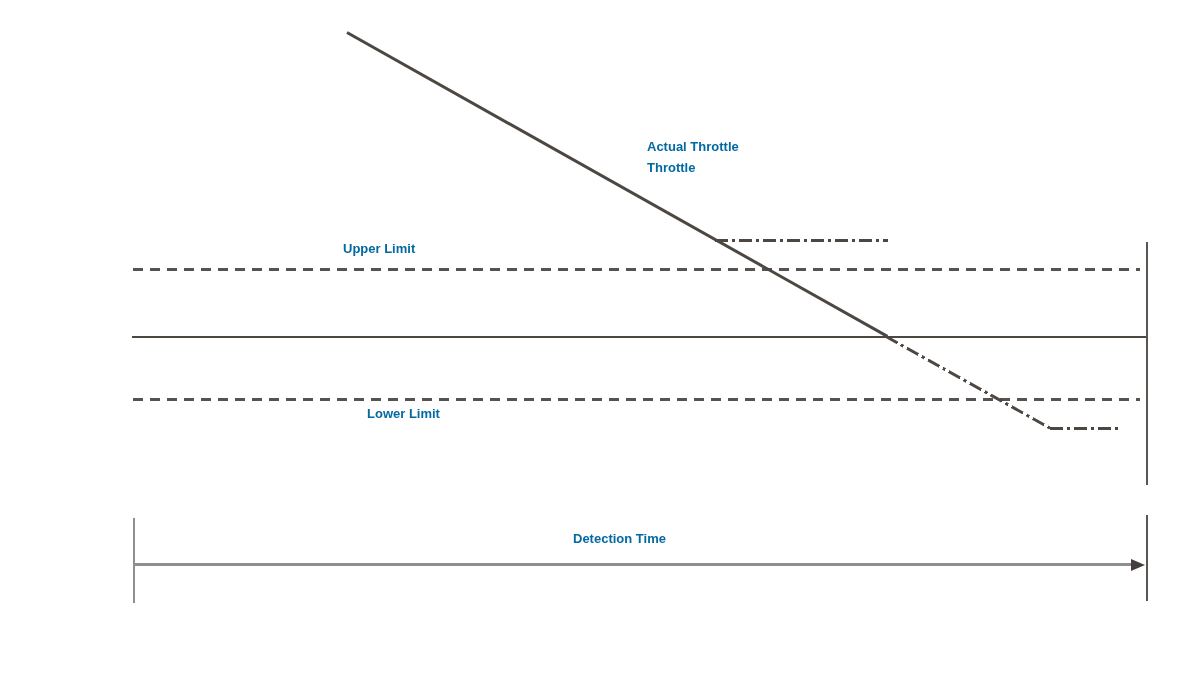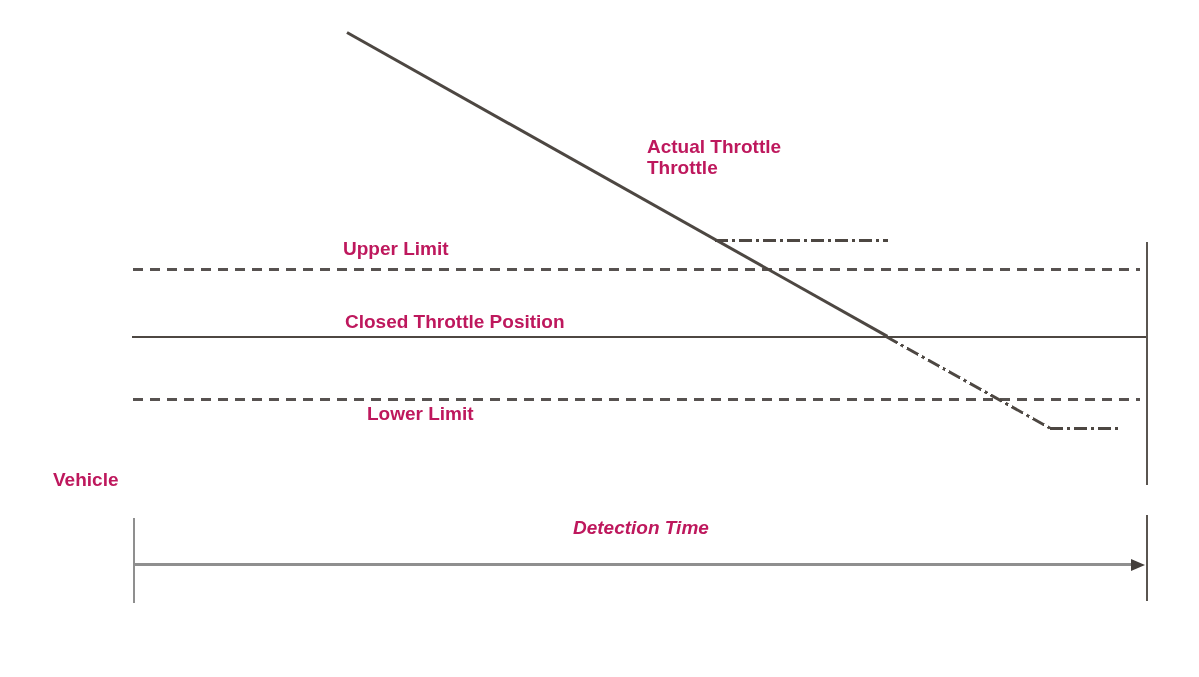--- a/index.html
+++ b/index.html
@@ -10,24 +10,24 @@
   .canvas {
     position: relative;
     width: 1199px;
     height: 677px;
     background: #ffffff;
     font-family: "Liberation Sans", sans-serif;
     overflow: hidden;
   }
   .lbl {
     position: absolute;
-    font-size: 19px;
+    font-size: 13px;
     font-weight: bold;
     line-height: 21px;
-    color: #be185d;
+    color: #0369a1;
     white-space: nowrap;
   }
   .hline { position: absolute; }
 
   
   .closed-line {
     left: 132px; top: 336px; width: 1016px; height: 2px;
     background: #4d4742;
   }
   
@@ -84,21 +84,21 @@
     border-top: 6px solid transparent;
     border-bottom: 6px solid transparent;
   }
 
   
   .lbl-actual    { left: 647px; top: 136px; }
   .lbl-upper     { left: 343px; top: 238px; }
   .lbl-closed    { left: 345px; top: 311px; }
   .lbl-lower     { left: 367px; top: 403px; }
   .lbl-vehicle   { left: 53px;  top: 469px; }
-  .lbl-detection { left: 573px; top: 517px; font-style: italic; }
+  .lbl-detection { left: 573px; top: 528px; }
 </style>
 </head>
 <body>
 
 <div class="canvas">
 
   <div class="hline dashed upper-limit-line"></div>
   <div class="hline closed-line"></div>
   <div class="hline dashed lower-limit-line"></div>
 
@@ -114,23 +114,21 @@
   <div class="axis-line"></div>
   <div class="arrowhead"></div>
 
   <div class="lbl lbl-actual">
     <div>Actual Throttle</div>
     <div>Throttle</div>
   </div>
 
   <div class="lbl lbl-upper">Upper Limit</div>
 
-  <div class="lbl lbl-closed">Closed Throttle Position</div>
 
   <div class="lbl lbl-lower">Lower Limit</div>
 
   <div class="lbl lbl-vehicle">
-    <div>Vehicle</div>
   </div>
 
   <div class="lbl lbl-detection">Detection Time</div>
 
 </div>
 
 </body></html>

